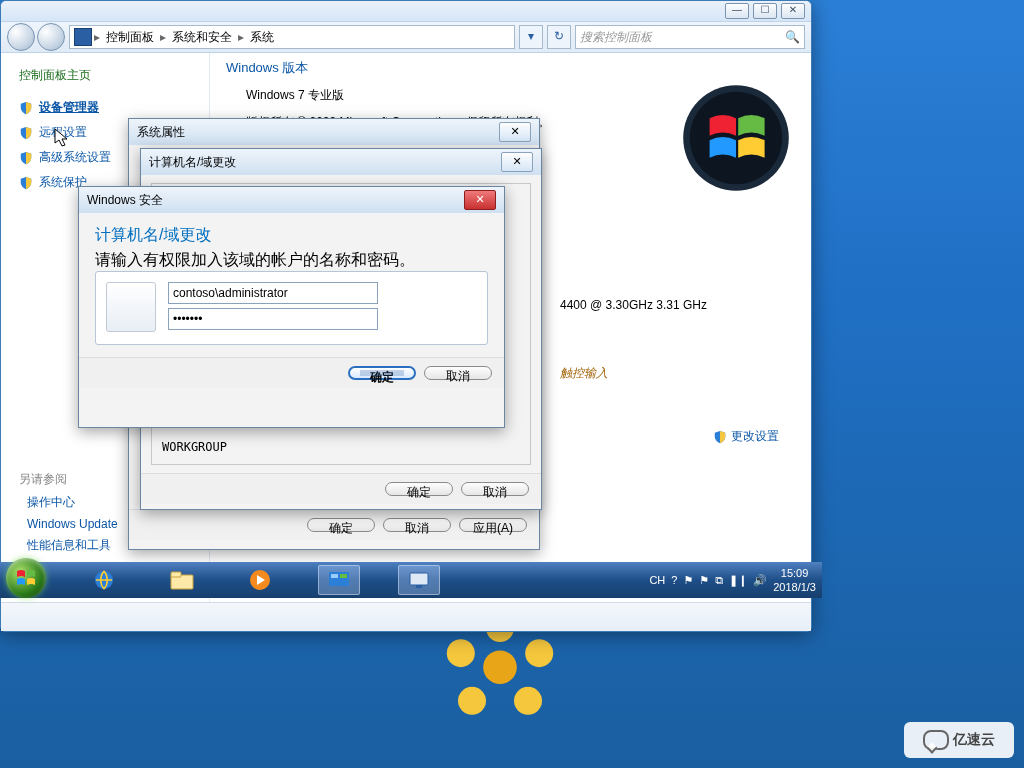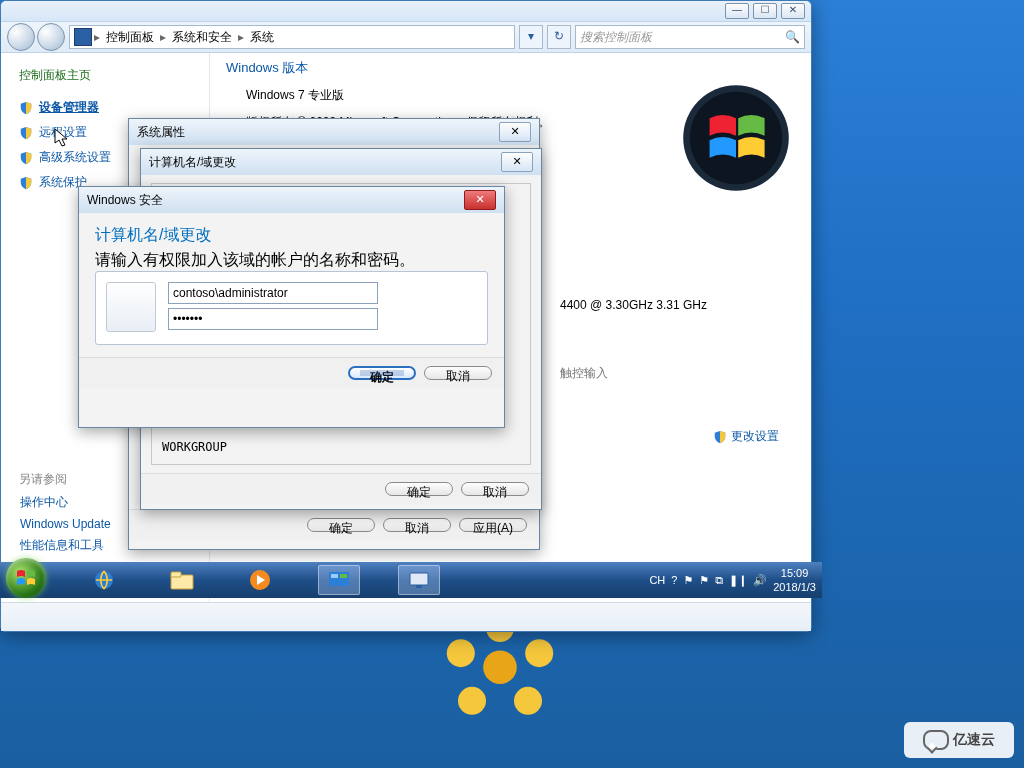--- a/index.html
+++ b/index.html
@@ -24,28 +24,28 @@
   .refresh,.dd{width:22px;height:22px;border:1px solid #a6bace;background:#eef4fb;text-align:center;line-height:20px;color:#2b5fa3;}
   .search{width:220px;height:22px;border:1px solid #a6bace;background:#fff;display:flex;align-items:center;padding:0 4px;color:#999;font-style:italic;}
   .search .mag{margin-left:auto;color:#2b5fa3;font-style:normal;}
 
   .exp-body{display:flex;height:calc(100% - 20px - 30px - 28px);}
   .sidebar{width:190px;background:#fff;padding:14px 0 0 18px;}
   .side-home{color:#1a6b1a;margin-bottom:15px;}
   .side-link{display:flex;align-items:center;gap:6px;margin:8px 0;color:#0b57a6;cursor:default;}
   .side-link.u{text-decoration:underline;font-weight:bold;}
   .side-sec{margin-top:280px;color:#888;}
-  .side-sec .lk{color:#0b57a6;margin:6px 1px;}
+  .side-sec .lk{color:#0b57a6;margin:6px 8px;}
 
   .content{flex:1;background:#fff;border-left:1px solid #e2e9f1;padding:0 16px;position:relative;}
   .orb{position:absolute;right:20px;top:30px;width:110px;height:110px;}
   .ver-head{color:#0b57a6;font-size:13px;margin-top:6px;}
   .ver-line{margin:10px 0 0 20px;color:#000;}
   .cpu{position:absolute;left:350px;top:245px;font-size:12px;color:#000;}
-  .touch{position:absolute;left:350px;top:312px;font-size:12px;color:#737373;}
+  .touch{position:absolute;left:350px;top:312px;font-size:12px;color:#a16207;font-style:italic;}
   .chg{position:absolute;right:32px;top:375px;color:#0b57a6;display:flex;align-items:center;gap:4px;}
 
   .exp-bottom{position:absolute;left:0;right:0;bottom:0;height:28px;border-top:1px solid #d0dbe7;background:linear-gradient(180deg,#f3f7fb,#e7eef7);}
 
   
   .dlg{position:absolute;background:#f3f3f3;border:1px solid #6a86a3;box-shadow:0 4px 14px rgba(0,0,0,.35);}
   .dlg-title{height:26px;background:linear-gradient(180deg,#eef4fb,#cfe0f1);display:flex;align-items:center;padding:0 8px;font-size:12px;color:#000;}
   .dlg-x{margin-left:auto;width:30px;height:18px;border:1px solid #8aa2bb;border-radius:2px;background:linear-gradient(180deg,#fdfdfd,#d6e6f7);text-align:center;line-height:16px;font-size:11px;cursor:default;}
   .dlg-x.red{background:linear-gradient(180deg,#f07a7a,#c83030);color:#fff;border-color:#8e1e1e;}
   .dlg-btnrow{display:flex;gap:8px;justify-content:flex-end;padding:8px 12px;border-top:1px solid #dcdcdc;background:#f0f0f0;}

